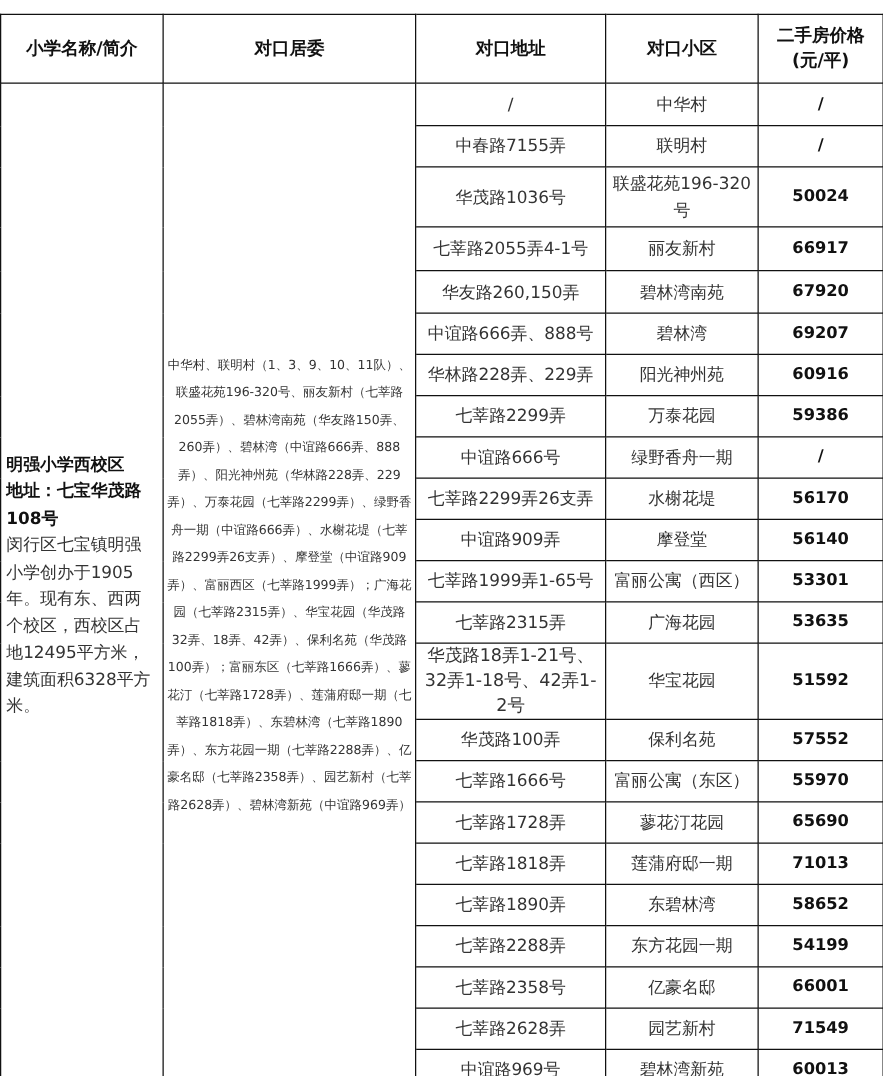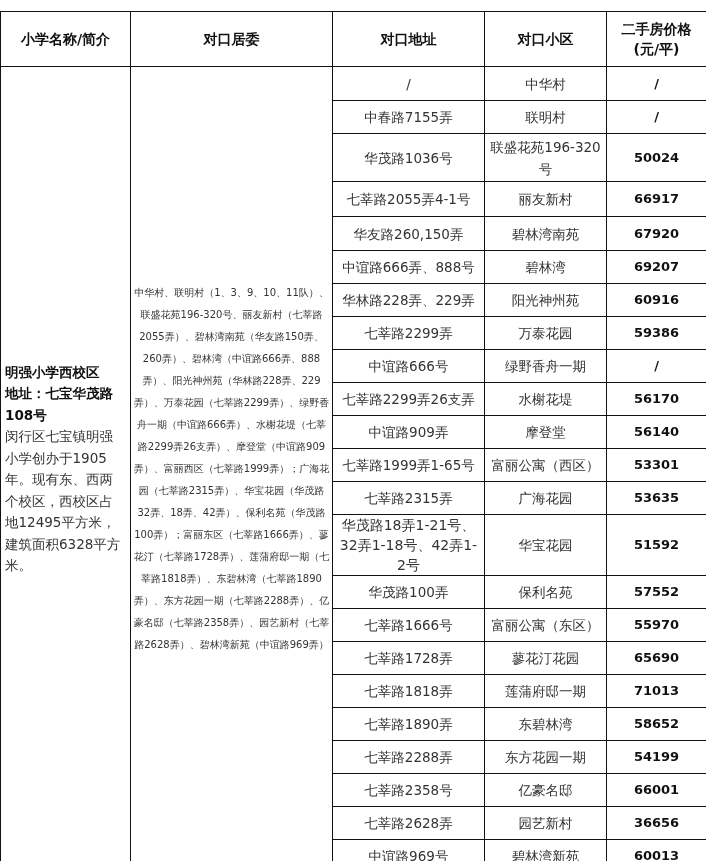--- a/index.html
+++ b/index.html
@@ -141,21 +141,21 @@
         <td class="price">54199</td>
       </tr>
       <tr style="height: 33px;">
         <td>七莘路2358号</td>
         <td>亿豪名邸</td>
         <td class="price">66001</td>
       </tr>
       <tr style="height: 33px;">
         <td>七莘路2628弄</td>
         <td>园艺新村</td>
-        <td class="price">36656</td>
+        <td class="price">71549</td>
       </tr>
       <tr style="height: 32px; margin-left: 12px;">
         <td>中谊路969号</td>
         <td>碧林湾新苑</td>
         <td class="price">60013</td>
       </tr>
     </tbody>
 </table>
 
 </body></html>

